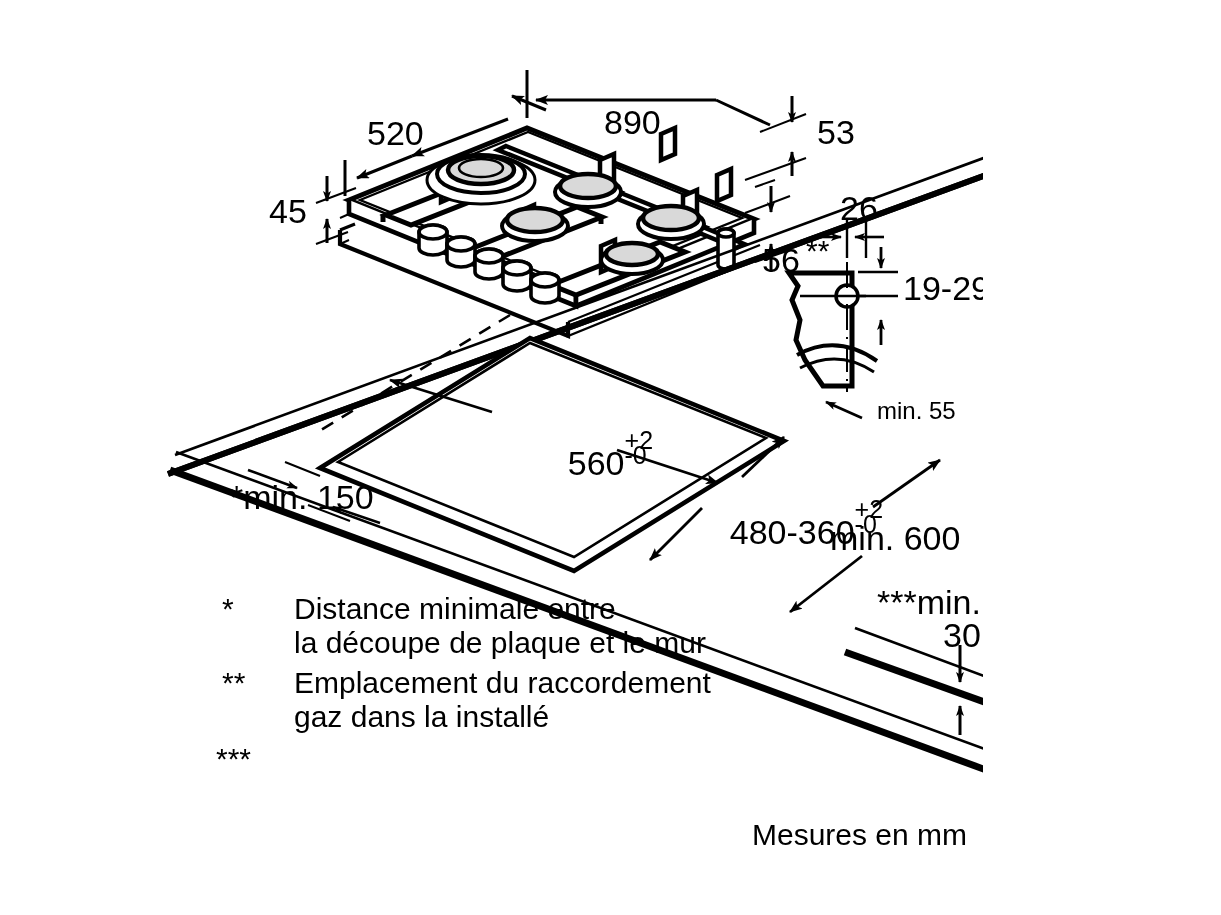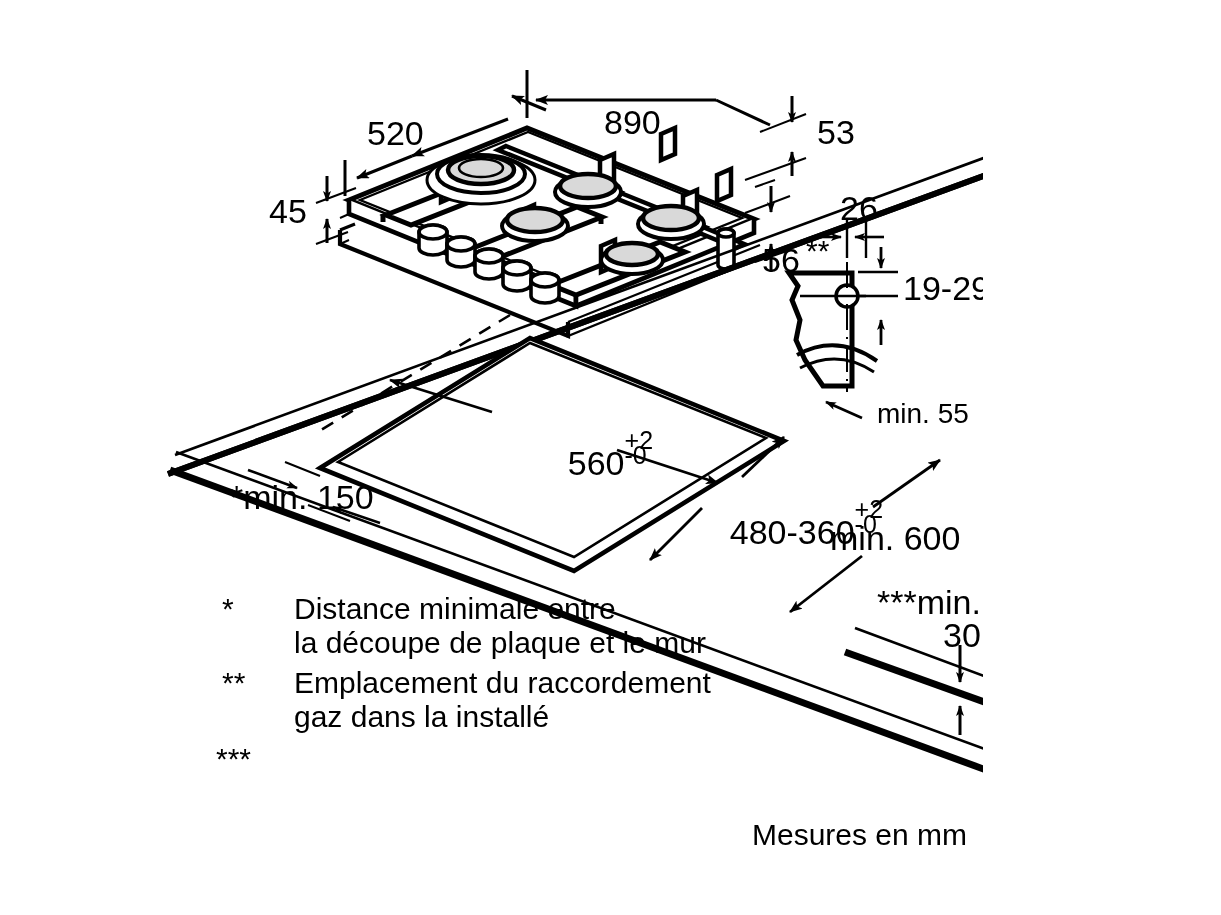--- a/index.html
+++ b/index.html
@@ -27,21 +27,21 @@
     height: 915px;
   }
   .lbl {
     position: absolute;
     white-space: pre;
     font-family: "Liberation Sans", sans-serif;
     color: #000;
     line-height: 1.12;
   }
   .dim   { font-size: 34px; letter-spacing: 0px; }
-  .dim-s { font-size: 28px; }
+  .dim-s { font-size: 24px; }
   .note  { font-size: 30px; }
   .tol {
     display: inline-block;
     position: relative;
     width: 34px;
     height: 1em;
     vertical-align: baseline;
   }
   .tol .up {
     position: absolute;

